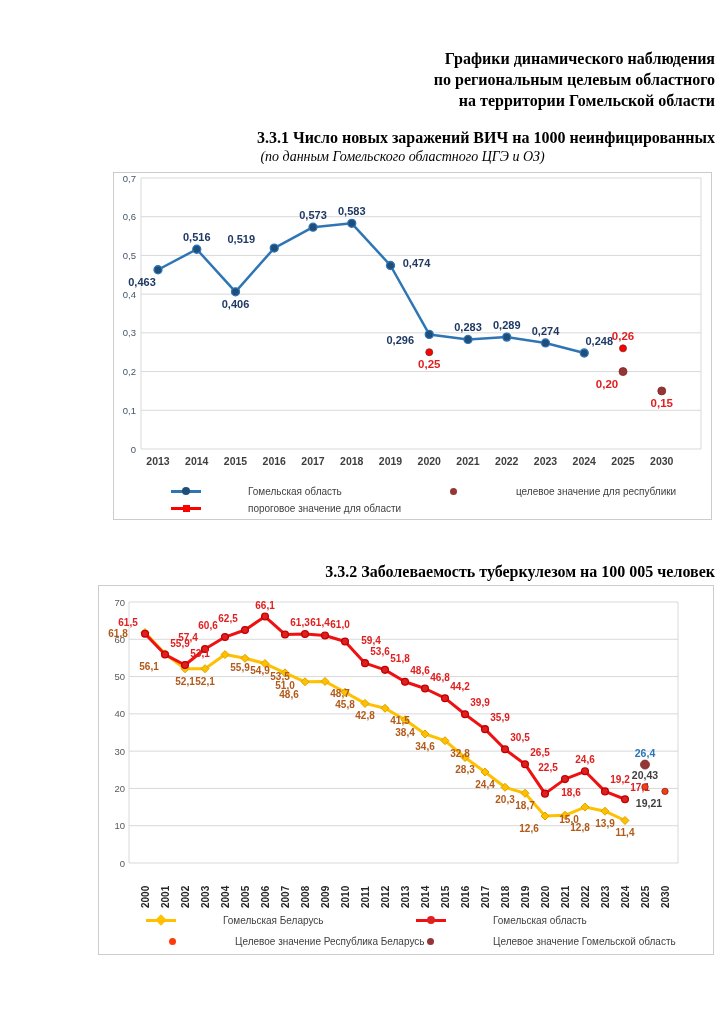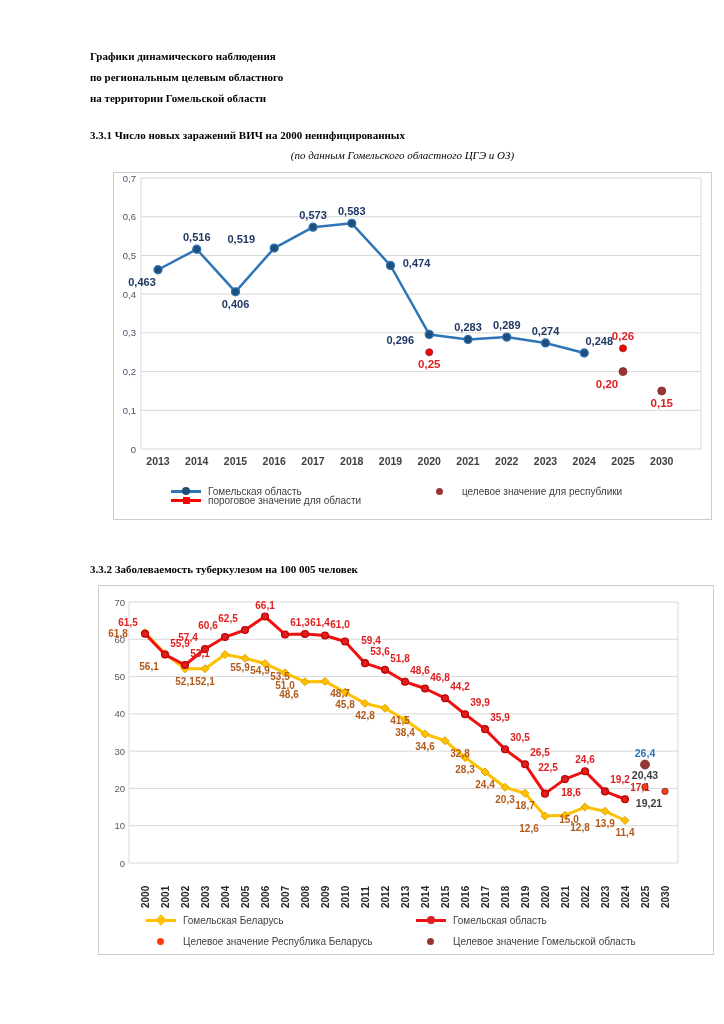--- a/index.html
+++ b/index.html
@@ -1,35 +1,35 @@
 <!DOCTYPE html>
 <html><head>
 <meta charset="utf-8">
 <style>
   html,body{margin:0;padding:0;}
   body{width:724px;height:1024px;position:relative;background:#ffffff;overflow:hidden;
        font-family:"Liberation Sans", sans-serif;}
-  .hdr{position:absolute;left:90px;width:625px;text-align:left;
-       font-family:"Liberation Serif", serif;font-weight:bold;font-size:11px;color:#000;}
+  .hdr{position:absolute;left:90px;width:625px;text-align:right;
+       font-family:"Liberation Serif", serif;font-weight:bold;font-size:16px;color:#000;}
   .sub{position:absolute;left:90px;width:625px;text-align:center;
-       font-family:"Liberation Serif", serif;font-style:italic;font-size:11px;color:#000;}
+       font-family:"Liberation Serif", serif;font-style:italic;font-size:14px;color:#000;}
   .chart-box{position:absolute;border:1px solid #cccccc;background:#ffffff;}
   .lg-item{position:absolute;display:flex;align-items:center;gap:7px;height:14px;}
-  .lg-label{font-size:10px;color:#404040;white-space:nowrap;}
+  .lg-label{font-size:10px;color:#404040;white-space:nowrap;margin-left:40px;}
   .lg-marker{position:relative;width:30px;height:12px;display:inline-block;flex:0 0 30px;}
   svg text{font-family:"Liberation Sans", sans-serif;}
 </style>
 </head>
 <body>
 
 <div class="hdr" style="top:50px">Графики динамического наблюдения</div>
 <div class="hdr" style="top:71px">по региональным целевым областного</div>
 <div class="hdr" style="top:92px">на территории Гомельской области</div>
 
-<div class="hdr" style="top:129px">3.3.1 Число новых заражений ВИЧ на 2000 неинфицированных</div>
+<div class="hdr" style="top:129px">3.3.1 Число новых заражений ВИЧ на 1000 неинфицированных</div>
 <div class="sub" style="top:149px">(по данным Гомельского областного ЦГЭ и ОЗ)</div>
 
 <div class="chart-box" style="left:113px;top:172px;width:597px;height:346px">
   <svg id="chart-svg-0" width="597" height="300">
       <g>
         <line x1="27" y1="276" x2="587" y2="276" stroke="#d9d9d9" stroke-width="1"></line>
         <line x1="27" y1="237.28571428571428" x2="587" y2="237.28571428571428" stroke="#d9d9d9" stroke-width="1"></line>
         <line x1="27" y1="198.57142857142856" x2="587" y2="198.57142857142856" stroke="#d9d9d9" stroke-width="1"></line>
         <line x1="27" y1="159.85714285714283" x2="587" y2="159.85714285714283" stroke="#d9d9d9" stroke-width="1"></line>
         <line x1="27" y1="121.14285714285711" x2="587" y2="121.14285714285711" stroke="#d9d9d9" stroke-width="1"></line>
@@ -104,27 +104,27 @@
       </g>
     </svg>
   <div>
     <div class="lg-item" style="left:57px;top:311px">
       <span class="lg-marker">
           <span style="left: 0px; top: 5px; width: 30px; height: 3px; background: rgb(46, 117, 182); position: absolute;"></span>
           <span style="left: 11px; top: 2px; width: 8px; height: 8px; border-radius: 50%; background: rgb(31, 78, 121); position: absolute;"></span>
         </span>
       <span class="lg-label">Гомельская область</span>
     </div>
-    <div class="lg-item" style="left:311px;top:311px">
+    <div class="lg-item" style="left:325px;top:311px">
       <span class="lg-marker">
           <span style="left: 11px; top: 3px; width: 7px; height: 7px; border-radius: 50%; background: rgb(150, 54, 52); position: absolute;"></span>
         </span>
       <span class="lg-label">целевое значение для республики</span>
     </div>
-    <div class="lg-item" style="left:57px;top:320px">
+    <div class="lg-item" style="left:57px;top:328px">
       <span class="lg-marker">
           <span style="left: 0px; top: 5px; width: 30px; height: 3px; background: rgb(255, 0, 0); position: absolute;"></span>
           <span style="left: 12px; top: 3px; width: 7px; height: 7px; background: rgb(255, 0, 0); position: absolute;"></span>
         </span>
       <span class="lg-label">пороговое значение для области</span>
     </div>
   </div>
 </div>
 
 <div class="hdr" style="top:563px">3.3.2 Заболеваемость туберкулезом на 100 005 человек</div>
@@ -307,21 +307,21 @@
         </span>
       <span class="lg-label">Гомельская Беларусь</span>
     </div>
     <div class="lg-item" style="left:317px;top:327px">
       <span class="lg-marker">
           <span style="left: 0px; top: 5px; width: 30px; height: 3px; background: rgb(238, 17, 17); position: absolute;"></span>
           <span style="left: 11px; top: 2px; width: 8px; height: 8px; border-radius: 50%; background: rgb(224, 32, 32); position: absolute;"></span>
         </span>
       <span class="lg-label">Гомельская область</span>
     </div>
-    <div class="lg-item" style="left:47px;top:348px">
+    <div class="lg-item" style="left:59px;top:348px">
       <span class="lg-marker">
           <span style="left: 11px; top: 3px; width: 7px; height: 7px; border-radius: 50%; background: rgb(255, 58, 13); position: absolute;"></span>
         </span>
       <span class="lg-label">Целевое значение Республика Беларусь</span>
     </div>
     <div class="lg-item" style="left:317px;top:348px">
       <span class="lg-marker">
           <span style="left: 11px; top: 3px; width: 7px; height: 7px; border-radius: 50%; background: rgb(150, 54, 52); position: absolute;"></span>
         </span>
       <span class="lg-label">Целевое значение Гомельской область</span>

